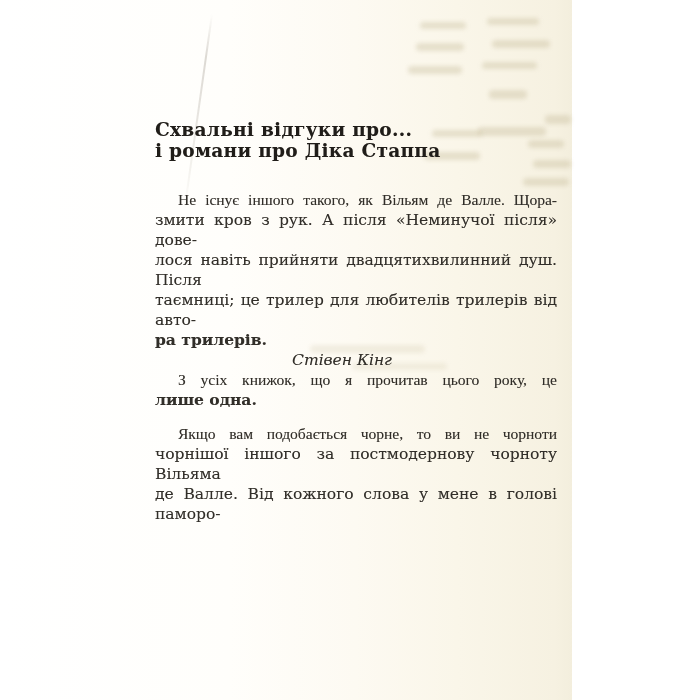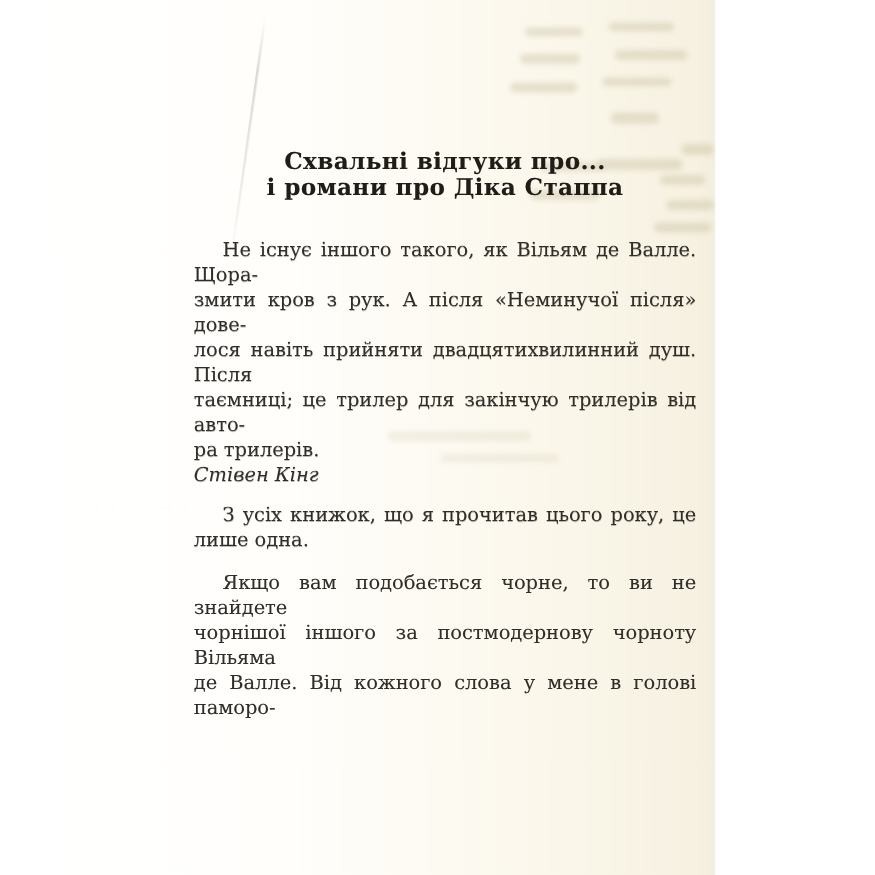--- a/index.html
+++ b/index.html
@@ -29,43 +29,42 @@
     color: var(--ink, #312e29);
     text-shadow: 0.2px 0.2px 0.3px rgba(60,55,45,0.35);
   }
   .title {
     margin: 0;
     padding-top: 119px;
     font-size: 18.5px;
     line-height: 21px;
     font-weight: bold;
     letter-spacing: 0.3px;
-    text-align: center;
     color: var(--title-ink, #201d19);
   }
   .title .tl { display: block; }
   .quote { margin: 0; }
   .q1 { margin-top: 29px; }
-  .q2 { margin-top: 12px; }
+  .q2 { }
   .q3 { margin-top: 14px; }
   .bl {
     font-size: 15.5px;
     line-height: 20px;
     text-align: justify;
     text-align-last: justify;
     white-space: nowrap; 
   }
   .bl { white-space: normal; }
-  .bl.end { text-align-last: left; }
-  .bl.first { text-indent: 23px; }
+  .bl.end { text-align-last: left; font-weight: bold; }
+  .bl.first { text-indent: 23px; font-family: Liberation Serif, serif; }
   .attr {
     font-size: 15.5px;
     line-height: 20px;
     font-style: italic;
-    text-align: left;
+    text-align: center;
     padding-right: 28px;
   }
   
   .crease {
     position: absolute;
     left: 211px; top: 14px;
     width: 2px; height: 200px;
     background: linear-gradient(180deg,
       rgba(140,132,118,0) 0%,
       rgba(140,132,118,0.30) 22%,
@@ -111,32 +110,32 @@
 
       <h1 class="title">
         <span class="tl">Схвальні відгуки про...</span>
         <span class="tl">і романи про Діка Стаппа</span>
       </h1>
 
       <section class="quote q1">
         <div class="bl first">Не існує іншого такого, як Вільям де Валле. Щора-</div>
         <div class="bl">змити кров з рук. А після «Неминучої після» дове-</div>
         <div class="bl">лося навіть прийняти двадцятихвилинний душ. Після</div>
-        <div class="bl">таємниці; це трилер для закінчую трилерів від авто-</div>
+        <div class="bl">таємниці; це трилер для любителів трилерів від авто-</div>
         <div class="bl end">ра трилерів.</div>
         <div class="attr">Стівен Кінг</div>
       </section>
 
       <section class="quote q2">
         <div class="bl first">З усіх книжок, що я прочитав цього року, це</div>
         <div class="bl end">лише одна.</div>
       </section>
 
       <section class="quote q3">
-        <div class="bl first">Якщо вам подобається чорне, то ви не знайдете</div>
+        <div class="bl first">Якщо вам подобається чорне, то ви не чорноти</div>
         <div class="bl">чорнішої іншого за постмодернову чорноту Вільяма</div>
         <div class="bl">де Валле. Від кожного слова у мене в голові паморо-</div>
 
       </section>
 
     </div>
   </div>
 </div>
 
 </body></html>

